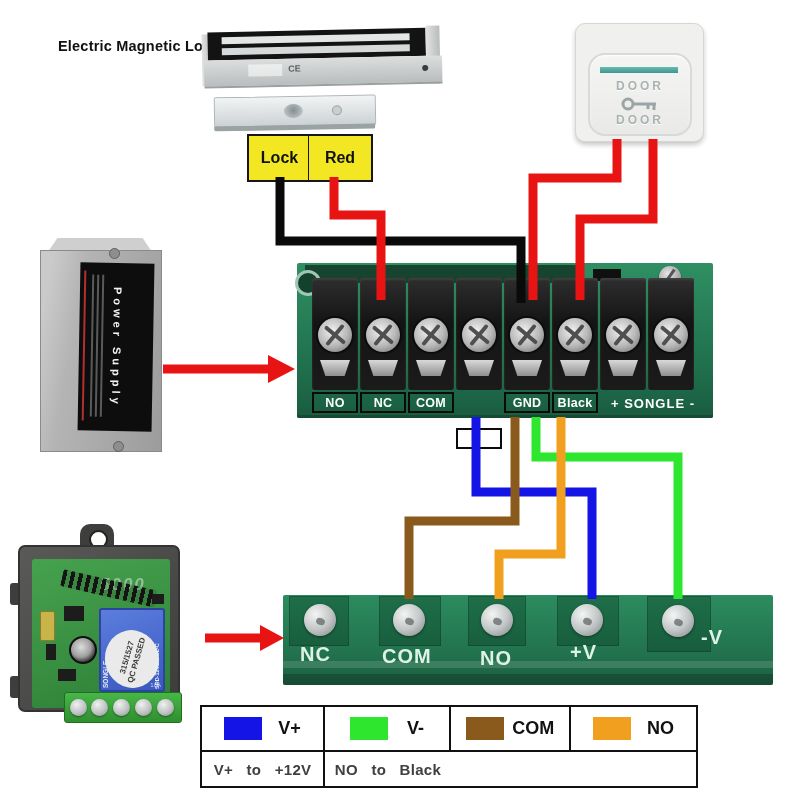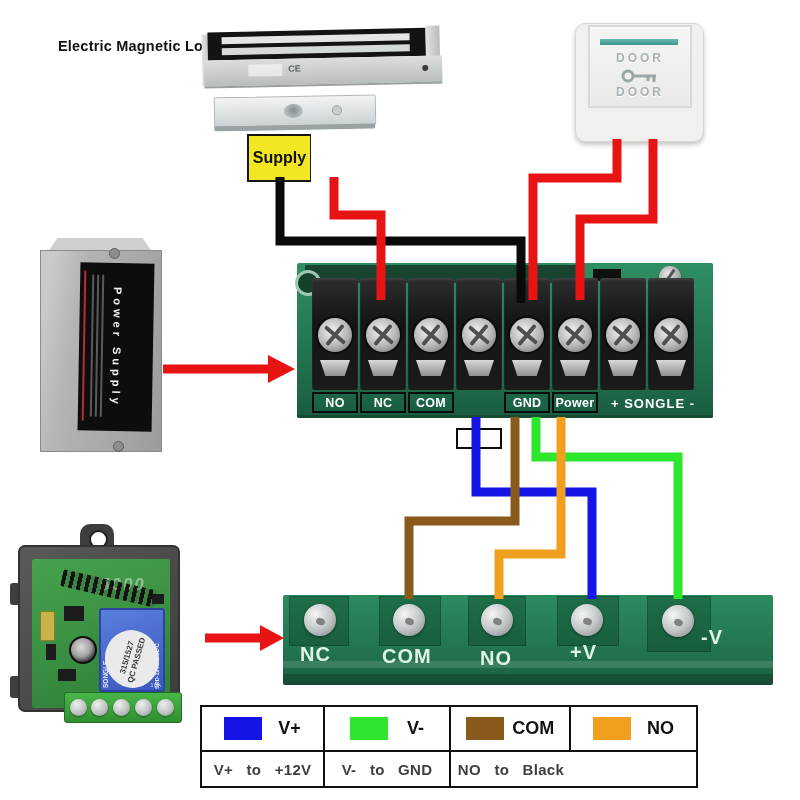--- a/index.html
+++ b/index.html
@@ -27,21 +27,21 @@
       background:radial-gradient(circle at 50% 45%,#848e90,#b9c2c4 75%);}
   .arm-pin{left:124px;top:12px;width:8px;height:8px;border-radius:50%;background:#c9cfcf;border:1px solid #9aa2a4;}
   
   .tag{top:134px;height:44px;background:#f2e722;border:2px solid #161616;color:#111;
        font-size:16px;font-weight:bold;display:flex;align-items:center;justify-content:center;}
   .tag.black{left:247px;width:61px;border-right:1px solid #161616;}
   .tag.red{left:308px;width:62px;border-left:1px solid #161616;}
   
   .exit{left:575px;top:23px;width:127px;height:117px;background:#f0f0ee;border:1px solid #d6d6d4;
         border-radius:10px;box-shadow:0 3px 5px rgba(0,0,0,.22);}
-  .exit-inner{left:12px;top:1px;width:100px;height:79px;border:2px solid #d6dada;border-radius:0;
+  .exit-inner{left:12px;top:29px;width:100px;height:79px;border:2px solid #d6dada;border-radius:17px;
         background:linear-gradient(180deg,#f5f5f3,#e9e9e7);box-shadow:inset 0 1px 2px #fff;}
   .exit-bar{left:10px;top:12px;width:78px;height:6px;background:linear-gradient(180deg,#66bab2,#3f968e);}
   .exit-txt{width:100%;text-align:center;font-size:12px;font-weight:bold;letter-spacing:3px;
         color:#a9b2b2;text-shadow:0 1px 0 #fff;}
   
   .ps-top{left:48px;top:238px;width:104px;height:14px;background:#cfcfcf;
           clip-path:polygon(9% 0,91% 0,100% 100%,0 100%);}
   .ps-body{left:40px;top:250px;width:120px;height:200px;border:1px solid #8a8a8a;
           background:linear-gradient(100deg,#cacaca 0 8%,#b4b4b4 30%,#9c9c9c);}
   .ps-label{left:38px;top:12px;width:74px;height:168px;background:#0d0d0d;transform:rotate(1deg);}
@@ -141,21 +141,22 @@
       <div class="abs lock-dot"></div>
     </div>
   </div>
   <div class="abs armwrap z1">
     <div class="abs arm-plate"></div>
     <div class="abs arm-thick"></div>
     <div class="abs arm-hole"></div>
     <div class="abs arm-pin"></div>
   </div>
 
-  <div class="abs tag black z4">Supply</div>
+  <div class="abs tag black z4">Lock</div>
+  <div class="abs tag red z4">Red</div>
 
   <div class="abs exit z4">
     <div class="abs exit-inner">
       <div class="abs exit-bar"></div>
       <div class="abs exit-txt" style="top:24px;">DOOR</div>
       <svg class="abs" style="left:30px;top:40px;" width="40" height="18" viewBox="0 0 40 18">
         <circle cx="8" cy="9" r="5" fill="none" stroke="#9aa6a6" stroke-width="3"></circle>
         <line x1="13" y1="9" x2="36" y2="9" stroke="#9aa6a6" stroke-width="3"></line>
         <line x1="28" y1="9" x2="28" y2="14" stroke="#9aa6a6" stroke-width="3"></line>
         <line x1="34" y1="9" x2="34" y2="15" stroke="#9aa6a6" stroke-width="3"></line>
@@ -214,21 +215,21 @@
     <div class="abs tblock" style="left:351px;">
         <div class="abs tscrew"></div>
         <div class="abs tclamp"></div>
       </div>
 
     <div class="abs tlabel" style="left:15px;">NO</div>
     <div class="abs tlabel" style="left:63px;">NC</div>
     <div class="abs tlabel" style="left:111px;">COM</div>
     <div class="abs tlabel" style="left:159px;margin-top:36px;">+12V</div>
     <div class="abs tlabel" style="left:207px;text-align:right;">GND</div>
-    <div class="abs tlabel" style="left:255px;">Power</div>
+    <div class="abs tlabel" style="left:255px;">Black</div>
     <div class="abs ctrl">+ SONGLE -</div>
   </div>
 
   <div class="abs board-bot z2">
     <div class="abs bb-seam"></div>
     <div class="abs bb-edge"></div>
     <div class="abs bblock" style="left:6px;width:60px;"></div>
     <div class="abs bblock" style="left:96px;width:62px;"></div>
     <div class="abs bblock" style="left:185px;width:58px;"></div>
     <div class="abs bblock" style="left:274px;width:62px;"></div>
@@ -309,17 +310,16 @@
     </div>
     <div class="lcell">
       <div class="swatch" style="background-color: rgb(138, 90, 28);"></div>
       <span class="lname">COM</span>
     </div>
     <div class="lcell last">
       <div class="swatch" style="background-color: rgb(240, 160, 30);"></div>
       <span class="lname">NO</span>
     </div>
     <div class="lcell r2">V+ to +12V</div>
-    <div class="lcell r2">V- to GND</div>
     <div class="lcell r2 last">NO to Black</div>
   </div>
 
 </div>
 
 </body></html>

